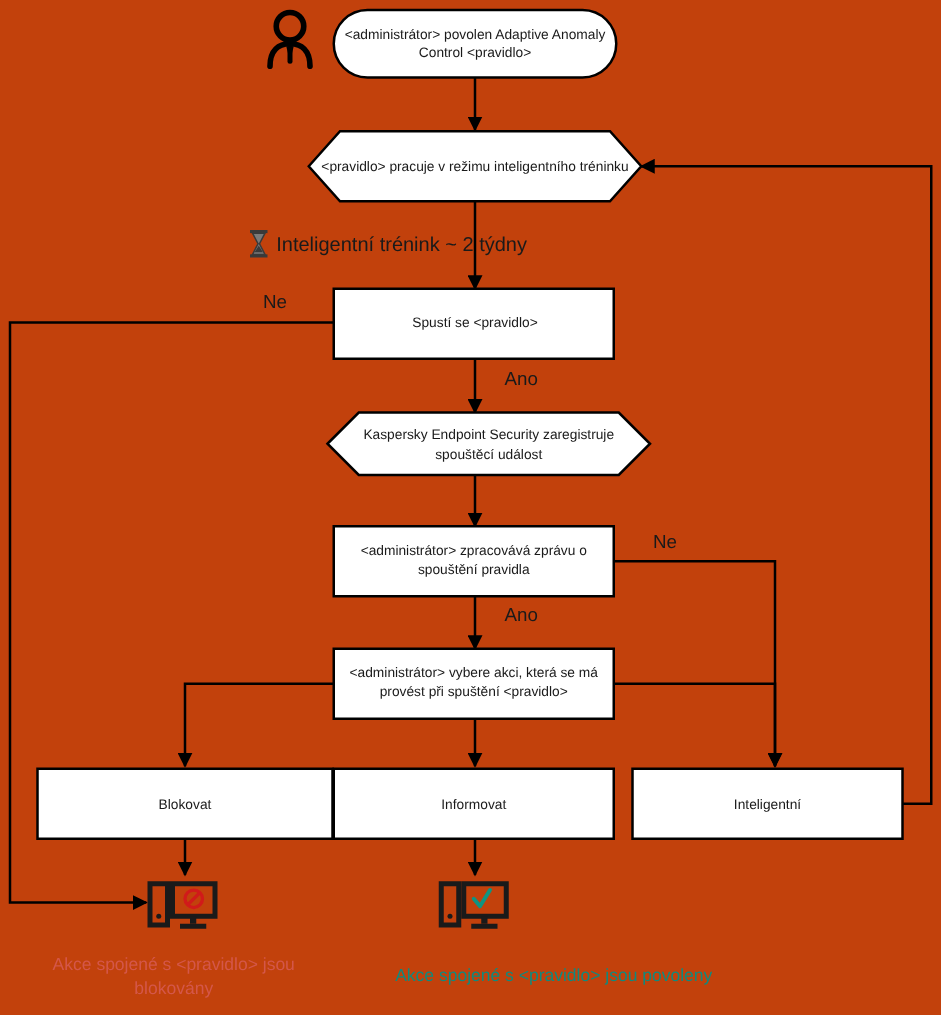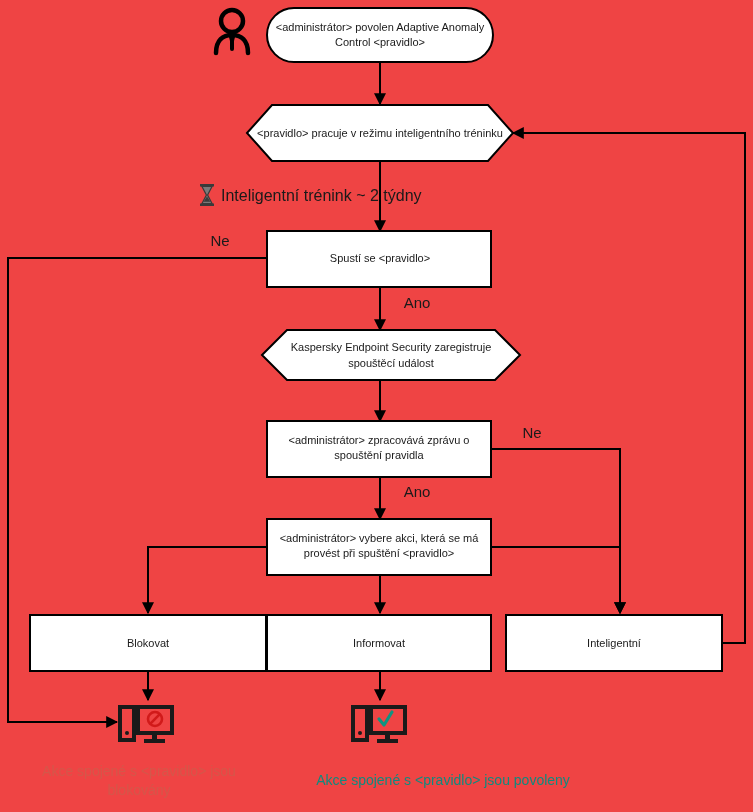--- a/index.html
+++ b/index.html
@@ -10,21 +10,21 @@
   body {
     width: 753px;
     height: 812px;
     font-family: "Liberation Sans", sans-serif;
     overflow: hidden;
   }
   #diagram-root {
     position: relative;
     width: 753px;
     height: 812px;
-    background: #ef4444;
+    background: #c2410c;
   }
   svg.flow {
     position: absolute;
     top: 0;
     left: 0;
     width: 753px;
     height: 812px;
   }
   .shape-stroke {
     fill: #ffffff;

